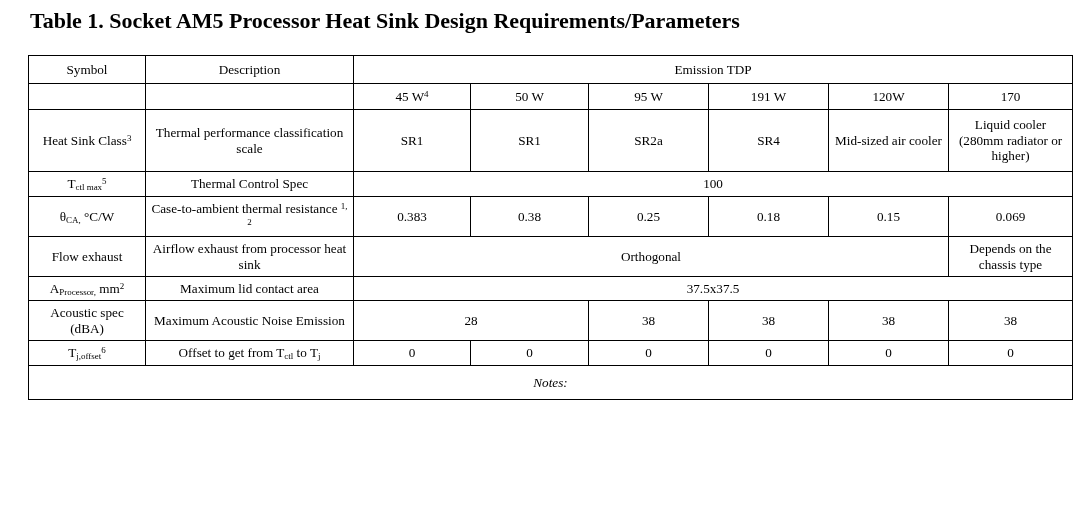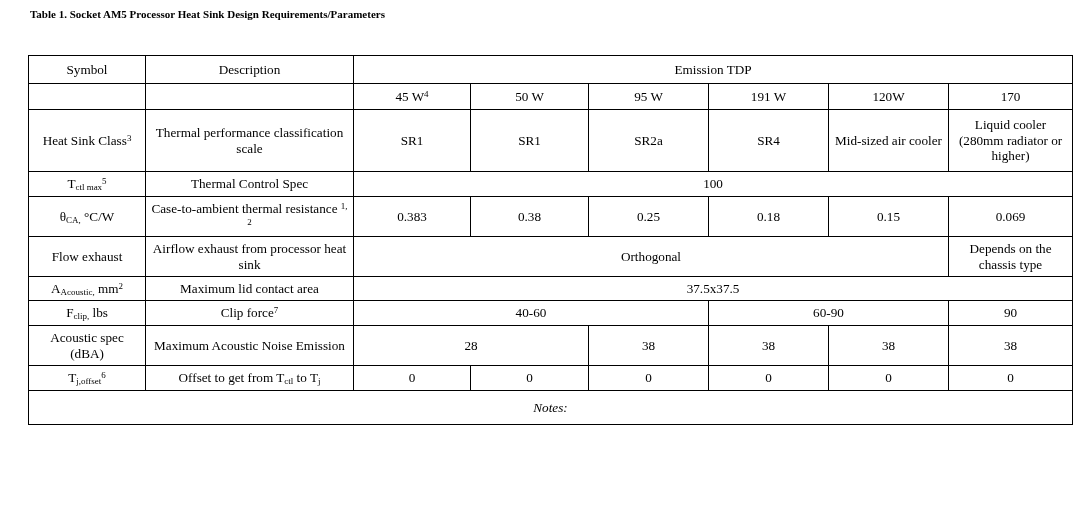--- a/index.html
+++ b/index.html
@@ -4,21 +4,21 @@
 <style>
   html, body { margin: 0; padding: 0; }
   body {
     width: 1087px; height: 521px;
     background: #ffffff; color: #000000;
     overflow: hidden; position: relative;
     font-family: "Liberation Serif", serif;
   }
   .page-title {
     position: absolute; left: 30px; top: 8px;
-    font-weight: bold; font-size: 11px; white-space: nowrap;
+    font-weight: bold; font-size: 22px; white-space: nowrap;
   }
   table.spec {
     position: absolute; left: 28px; top: 55px;
     width: 1044px; border-collapse: collapse; table-layout: fixed;
   }
   table.spec td {
     border: 1px solid #000000;
     text-align: center; vertical-align: middle;
     font-size: 13.2px; line-height: 1.18;
     padding: 1px 3px; overflow: hidden;
@@ -99,32 +99,25 @@
 
 
   <tr style="height:40px">
     <td><span>Flow exhaust</span></td>
     <td><span>Airflow exhaust from processor heat sink</span></td>
     <td colspan="5">Orthogonal</td>
     <td>Depends on the chassis type</td>
   </tr>
 
   <tr style="height:24px">
-    <td><span>A</span><sub>Acoustic,</sub><span> mm</span><sup>2</sup></td>
+    <td><span>A</span><sub>Processor,</sub><span> mm</span><sup>2</sup></td>
     <td><span>Maximum lid contact area</span></td>
     <td colspan="6">37.5x37.5</td>
   </tr>
 
-  <tr style="height:25px">
-    <td><span>F</span><sub>clip,</sub><span> lbs</span></td>
-    <td><span>Clip force</span><sup>7</sup></td>
-    <td colspan="3">40-60</td>
-    <td colspan="2">60-90</td>
-    <td>90</td>
-  </tr>
 
 
   <tr style="height:40px">
     <td><span>Acoustic spec (dBA)</span></td>
     <td><span>Maximum Acoustic Noise Emission</span></td>
     <td colspan="2">28</td>
     <td>38</td>
     <td>38</td>
     <td>38</td>
     <td>38</td>

